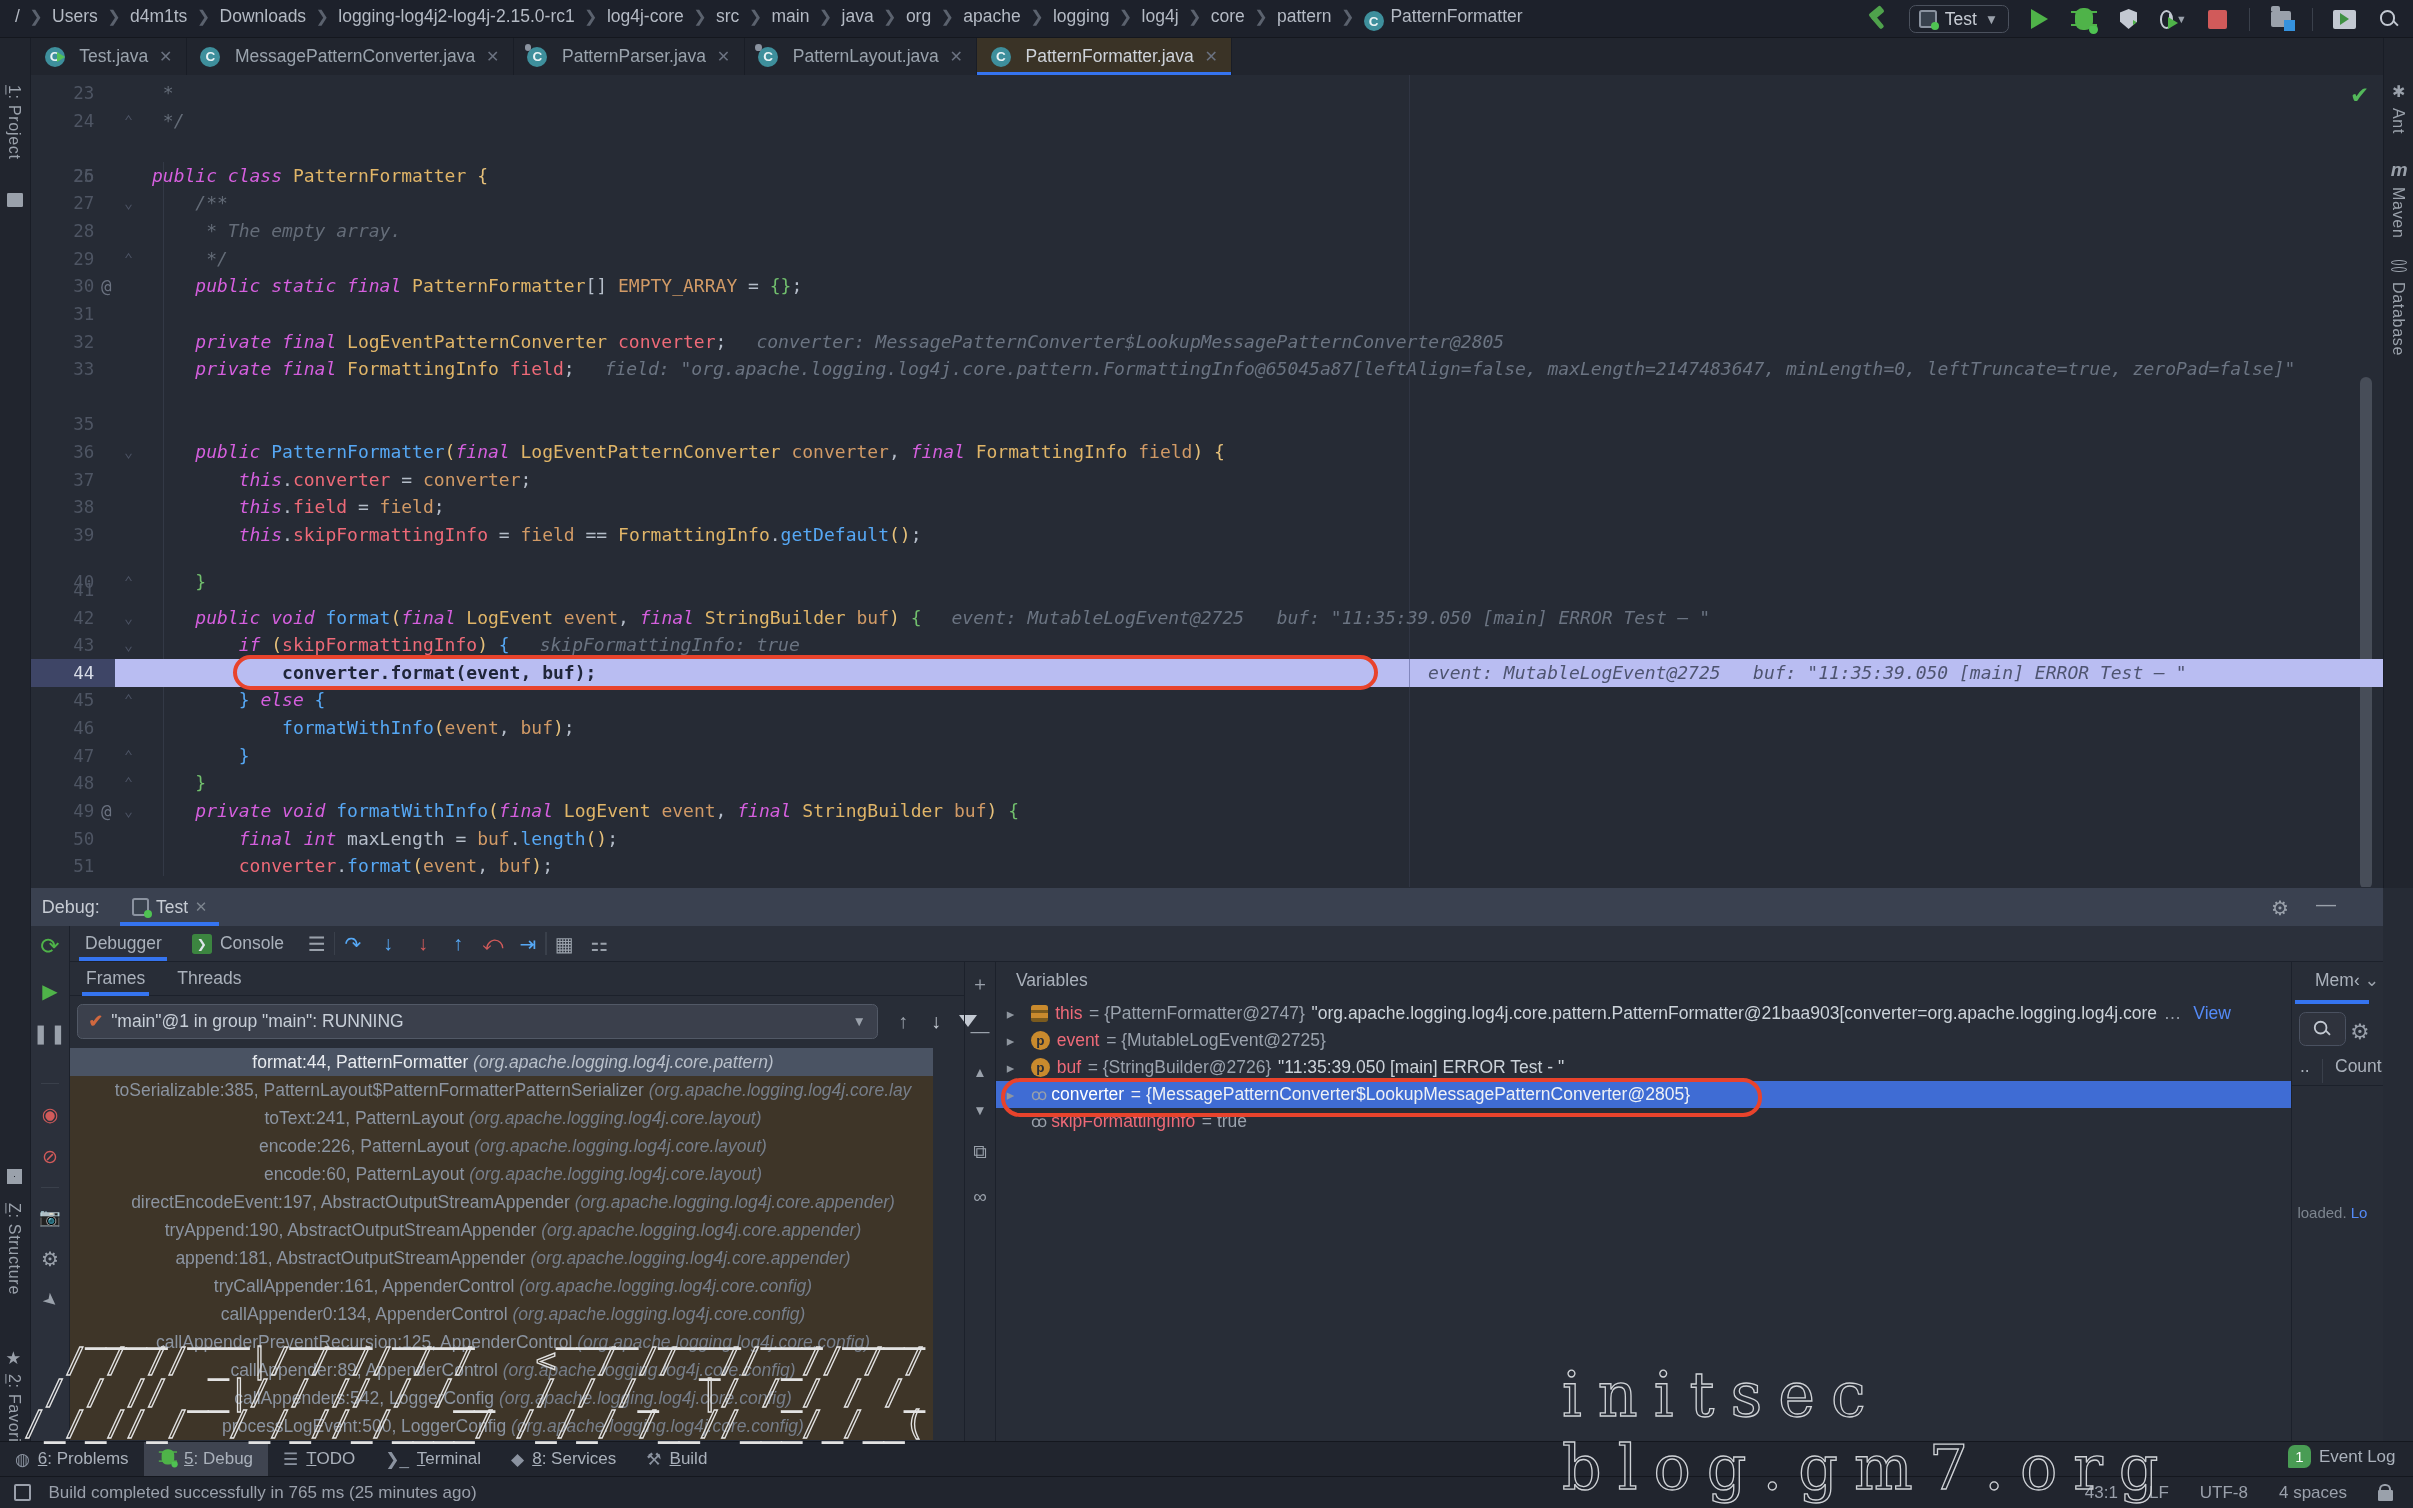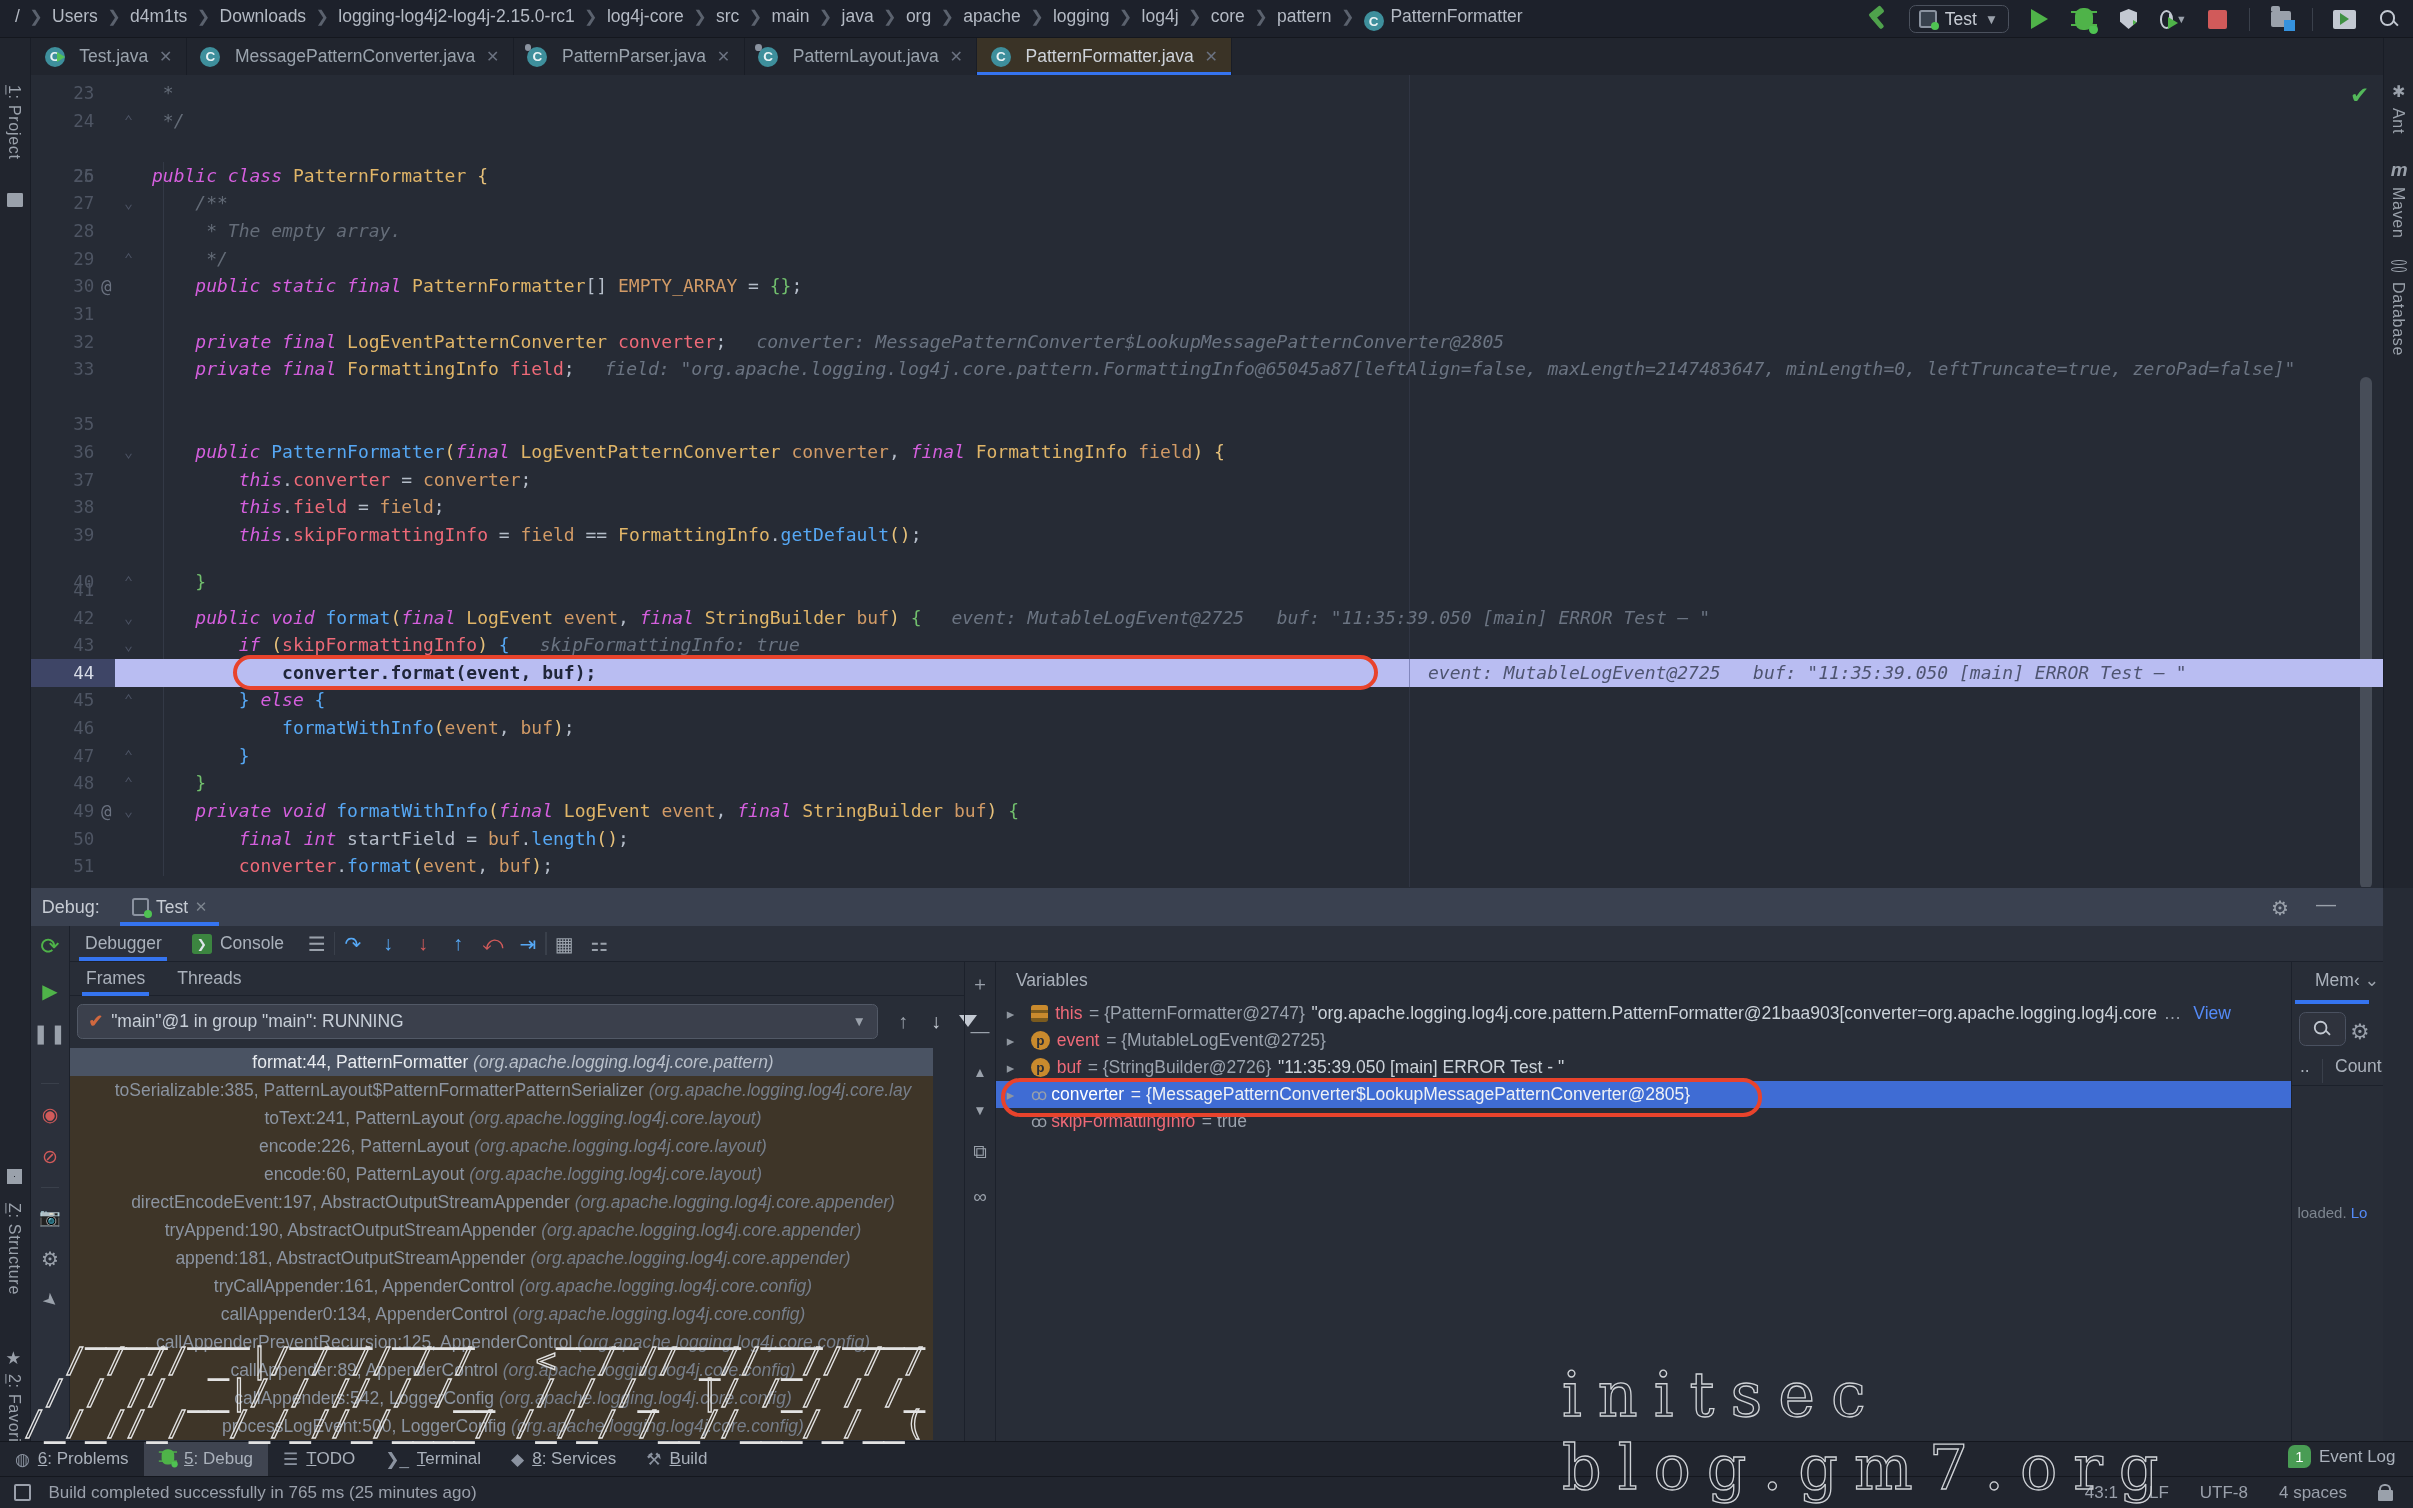--- a/index.html
+++ b/index.html
@@ -280,21 +280,21 @@
       <div class="code-row" style="top: 473px; margin-top: 20px;"><span class="lnum">40</span><span class="fold">⌃</span><span class="code-text"><span class="tk-plain">    </span><span class="tk-braceG">}</span></span></div>
       <div class="code-row" style="top: 501px;"><span class="lnum">41</span><span class="code-text"></span></div>
       <div class="code-row" style="top: 529px;"><span class="lnum">42</span><span class="fold">⌄</span><span class="code-text"><span class="tk-plain">    </span><span class="tk-kw">public void </span><span class="tk-method">format</span><span class="tk-braceY">(</span><span class="tk-kw">final </span><span class="tk-type">LogEvent </span><span class="tk-param">event</span><span class="tk-plain">, </span><span class="tk-kw">final </span><span class="tk-type">StringBuilder </span><span class="tk-param">buf</span><span class="tk-braceY">) </span><span class="tk-braceG">{</span><span class="code-hint">event: MutableLogEvent@2725   buf: "11:35:39.050 [main] ERROR Test – "</span></span></div>
       <div class="code-row" style="top: 556px;"><span class="lnum">43</span><span class="fold">⌄</span><span class="code-text"><span class="tk-plain">        </span><span class="tk-kw">if </span><span class="tk-braceY">(</span><span class="tk-field">skipFormattingInfo</span><span class="tk-braceY">) </span><span class="tk-braceB">{</span><span class="code-hint">skipFormattingInfo: true</span></span></div>
       <div class="code-row" style="top: 584px;"><div class="exec-gutter"></div><div class="exec-bg"></div><div class="exec-guide"></div><span class="lnum" style="color: rgb(215, 219, 230);">44</span><span class="code-text exec-code">            converter.format(event, buf);</span><span class="exec-hint" style="margin-left: 27px;">converter: MessagePatternConverter$LookupMessagePatternConverter@2805</span><span class="exec-hint" style="position: absolute; left: 1397px; top: 0px;">event: MutableLogEvent@2725   buf: "11:35:39.050 [main] ERROR Test – "</span><div class="red-box" style="left: 202px; top: -4px; width: 1145px; height: 35px;"></div></div>
       <div class="code-row" style="top: 611px;"><span class="lnum">45</span><span class="fold">⌃</span><span class="code-text"><span class="tk-plain">        </span><span class="tk-braceB">} </span><span class="tk-kw">else </span><span class="tk-braceB">{</span></span></div>
       <div class="code-row" style="top: 639px;"><span class="lnum">46</span><span class="code-text"><span class="tk-plain">            </span><span class="tk-method">formatWithInfo</span><span class="tk-braceY">(</span><span class="tk-param">event</span><span class="tk-plain">, </span><span class="tk-param">buf</span><span class="tk-braceY">)</span><span class="tk-plain">;</span></span></div>
       <div class="code-row" style="top: 667px;"><span class="lnum">47</span><span class="fold">⌃</span><span class="code-text"><span class="tk-plain">        </span><span class="tk-braceB">}</span></span></div>
       <div class="code-row" style="top: 694px;"><span class="lnum">48</span><span class="fold">⌃</span><span class="code-text"><span class="tk-plain">    </span><span class="tk-braceG">}</span></span></div>
       <div class="code-row" style="top: 722px;"><span class="lnum">49</span><span class="gmark">@</span><span class="fold">⌄</span><span class="code-text"><span class="tk-plain">    </span><span class="tk-kw">private void </span><span class="tk-method">formatWithInfo</span><span class="tk-braceY">(</span><span class="tk-kw">final </span><span class="tk-type">LogEvent </span><span class="tk-param">event</span><span class="tk-plain">, </span><span class="tk-kw">final </span><span class="tk-type">StringBuilder </span><span class="tk-param">buf</span><span class="tk-braceY">) </span><span class="tk-braceG">{</span></span></div>
-      <div class="code-row" style="top: 750px;"><span class="lnum">50</span><span class="code-text"><span class="tk-plain">        </span><span class="tk-kw">final int </span><span class="tk-plain">startField = </span><span class="tk-param">buf</span><span class="tk-plain">.</span><span class="tk-method">length</span><span class="tk-braceY">()</span><span class="tk-plain">;</span></span></div>
+      <div class="code-row" style="top: 750px;"><span class="lnum">50</span><span class="code-text"><span class="tk-plain">        </span><span class="tk-kw">final int </span><span class="tk-plain">maxLength = </span><span class="tk-param">buf</span><span class="tk-plain">.</span><span class="tk-method">length</span><span class="tk-braceY">()</span><span class="tk-plain">;</span></span></div>
       <div class="code-row" style="top: 777px;"><span class="lnum">51</span><span class="code-text"><span class="tk-plain">        </span><span class="tk-field">converter</span><span class="tk-plain">.</span><span class="tk-method">format</span><span class="tk-braceY">(</span><span class="tk-param">event</span><span class="tk-plain">, </span><span class="tk-param">buf</span><span class="tk-braceY">)</span><span class="tk-plain">;</span></span></div>
     </div>
 
   <div class="abs debug-panel">
     <div class="dbg-header">
       <span class="dbg-title">Debug:</span>
       <span class="dbg-tab">
         <span class="mini-app"></span>
         <span>Test</span>
         <span style="color:#7d858f;font-size:15px">✕</span>

